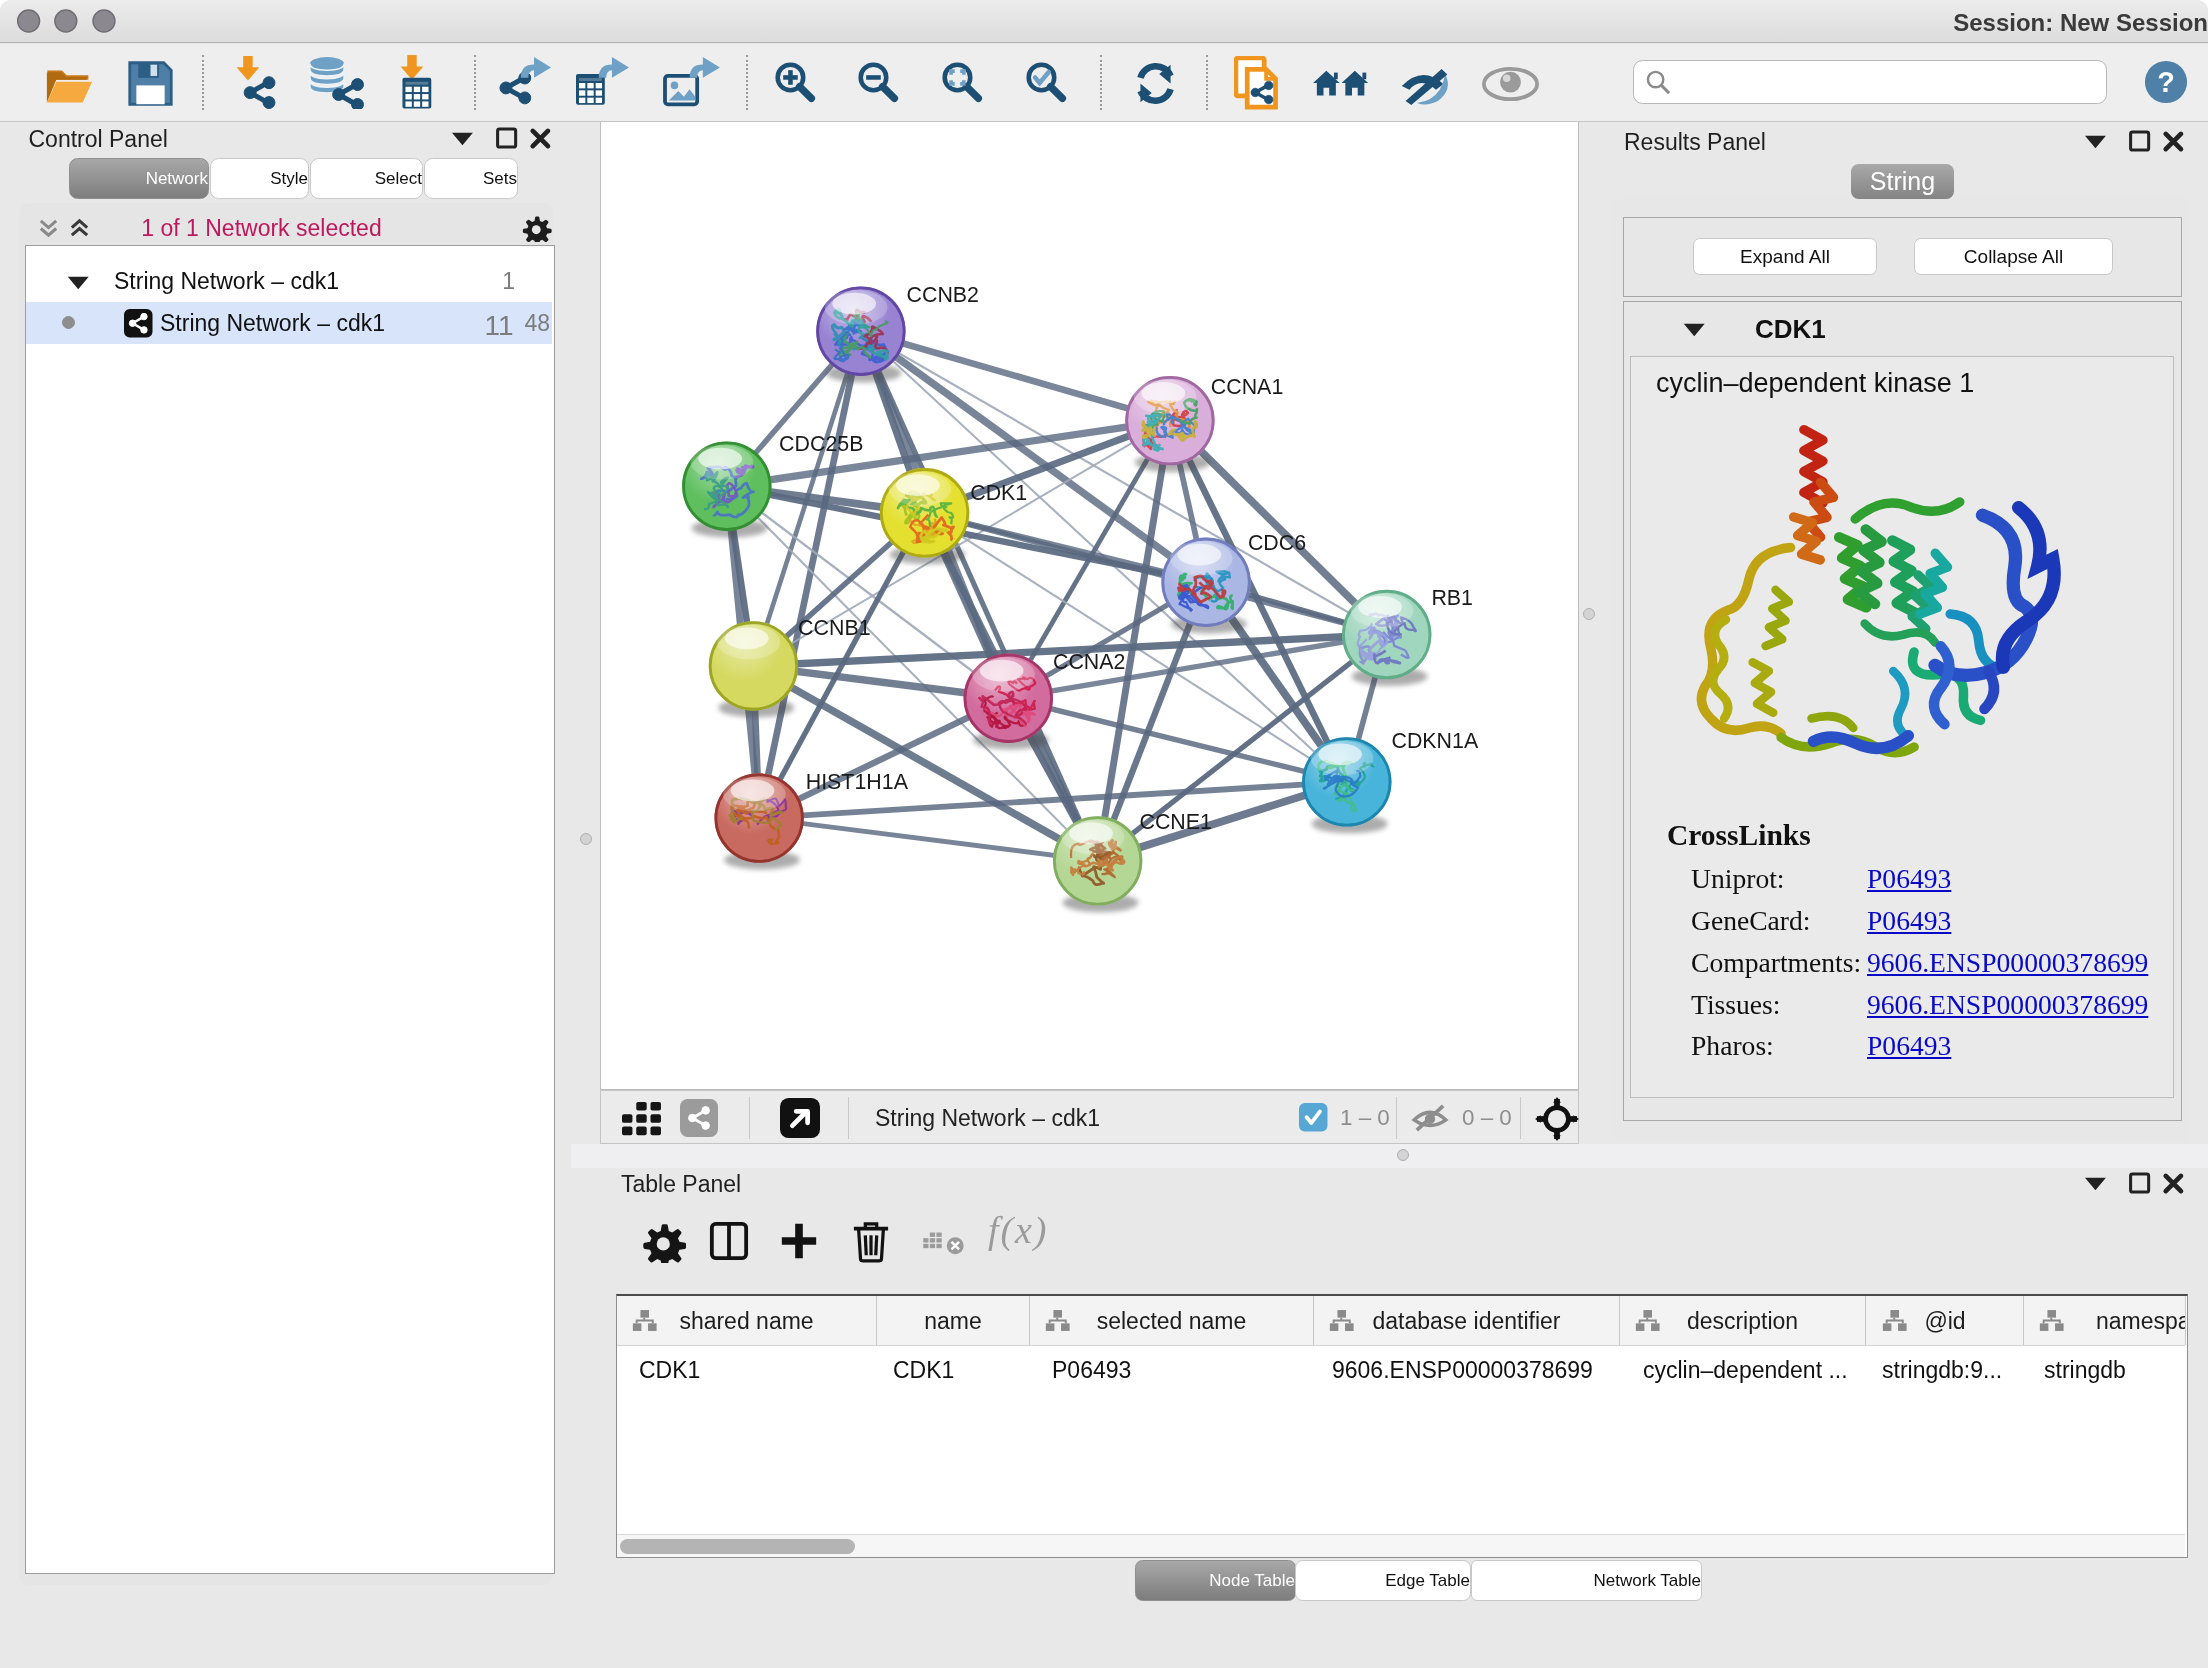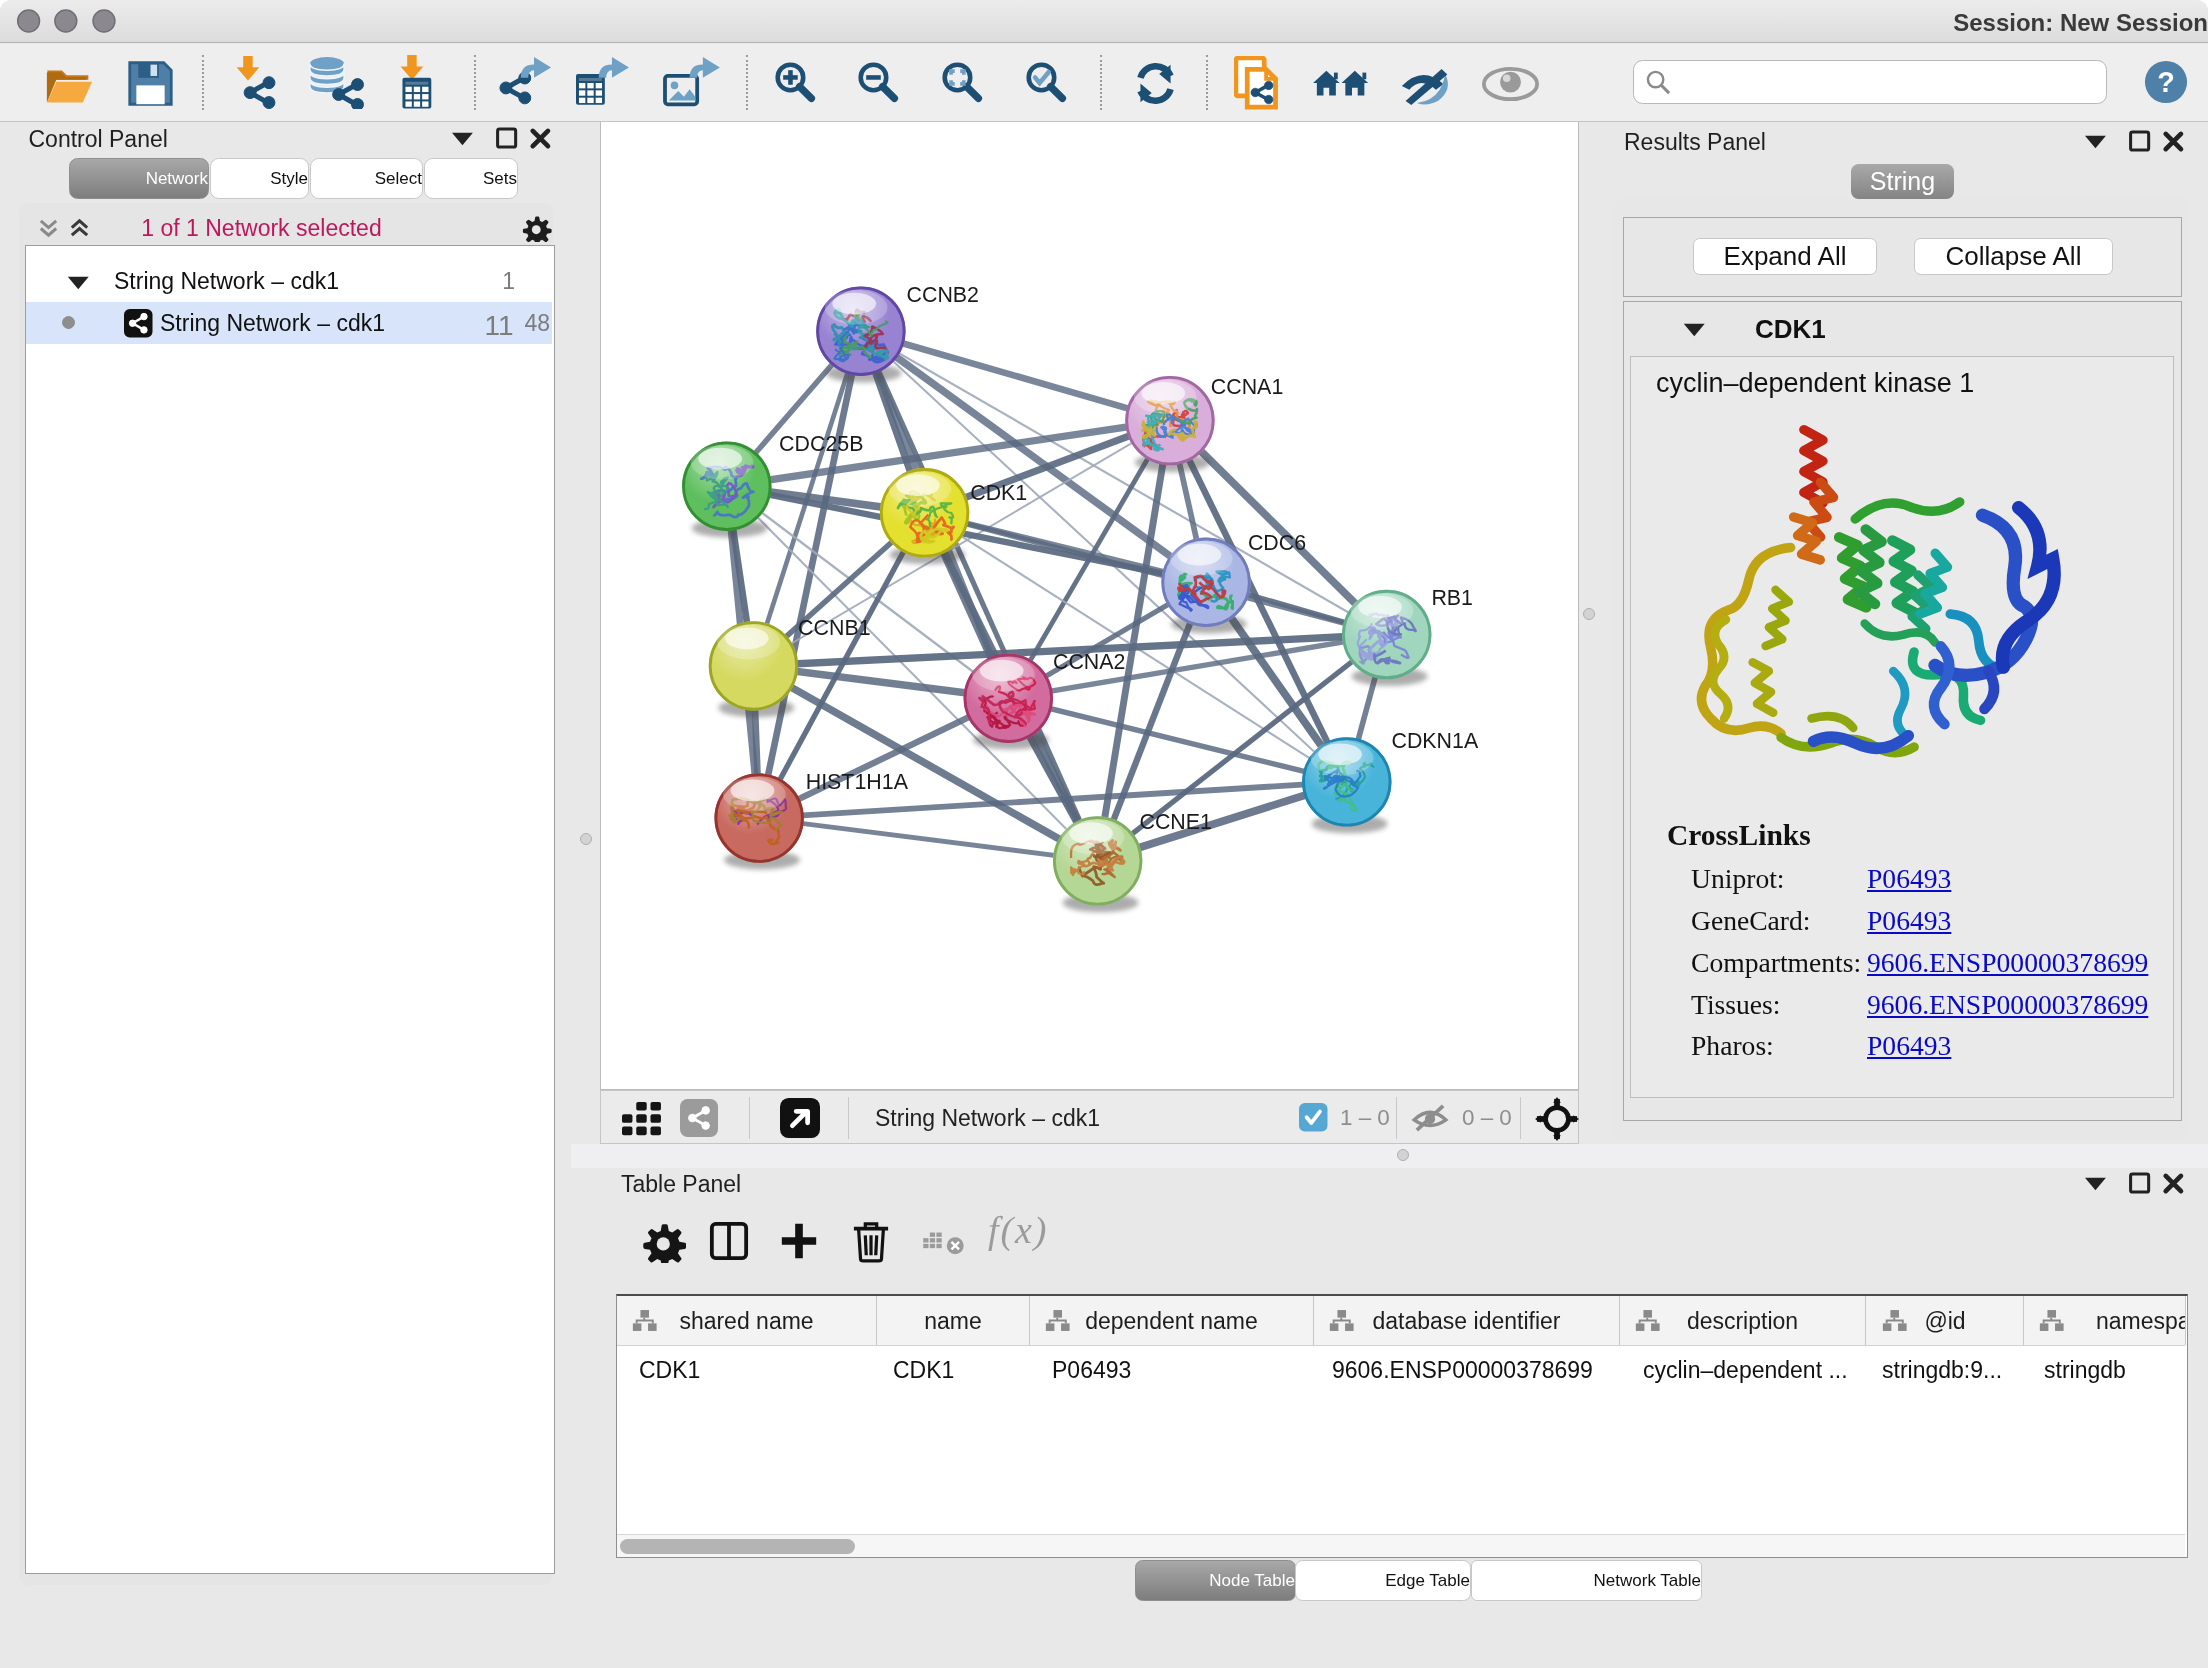--- a/index.html
+++ b/index.html
@@ -25,21 +25,21 @@
 #netbar { position:absolute; left:600px; top:1090px; width:979px; height:54px; background:#ecebec; border:1px solid #c6c4c6; }
 .vsep { position:absolute; top:5.7px; height:42px; width:0; border-left:1.9px solid #c9c7c9; }
 #hdivider { position:absolute; left:571px; top:1144px; width:1638px; height:24px; background:#efeef0; }
 
 #rp-title { position:absolute; left:1624px; top:129px; font-size:23px; color:#1f1f1f; }
 #rp-tab { position:absolute; left:1851px; top:164px; width:103px; height:35px; background:linear-gradient(#a9a9a9,#848484);
   border-radius:7.6px; color:#fff; font-size:25px; text-align:center; line-height:34px; }
 #rp-box { position:absolute; left:1614px; top:198px; width:574px; height:944px; background:#e8e7e8; border-radius:7.6px; }
 #rp-boxa { position:absolute; left:1623px; top:217px; width:559px; height:80px; border:1.9px solid #a8a7a8; background:#e8e7e8; }
 #rp-boxb { position:absolute; left:1623px; top:301px; width:559px; height:820px; border:1.9px solid #a8a7a8; background:#e8e7e8; }
-.btn { position:absolute; background:#fff; border:1px solid #c8c7c8; border-radius:6.7px; font-size:26px; color:#111; text-align:center; }
+.btn { position:absolute; background:#fff; border:1px solid #c8c7c8; border-radius:6.7px; font-size:19px; color:#111; text-align:center; }
 #rp-inner { position:absolute; left:1630px; top:356px; width:544px; height:742px; background:#ebeaeb; border:1px solid #bebdbe; }
 .serif { font-family:"Liberation Serif",serif; }
 .xl-label { position:absolute; font-size:27.6px; color:#111; }
 .xl-link { position:absolute; font-size:27.6px; color:#0909c8; text-decoration:underline; }
 
 #tp-title { position:absolute; left:621px; top:1171px; font-size:23px; color:#1f1f1f; }
 #tp-tools { position:absolute; left:609px; top:1200px; width:1588px; height:88px; background:#e9e8e9; }
 #tp-table { position:absolute; left:616px; top:1294px; width:1572px; height:264px; background:#fff; border:1.9px solid #8f8e8f; border-top:2.9px solid #4c4b4c; }
 #tp-header { position:absolute; left:0; top:0; width:1568px; height:50px; background:#f4f3f4; border-bottom:1.9px solid #d2d1d2; }
 .hcell { position:absolute; top:0; height:49px; border-right:1.9px solid #c9c8c9; }
@@ -864,21 +864,21 @@
       <div class="hcell" style="left:260px;width:153px;overflow:hidden">
           <span class="hlab">name</span>
         </div>
       <div class="hcell" style="left:413px;width:284px;overflow:hidden">
           <span class="hic"><svg width="28.5" height="25" viewBox="0 0 30 26">
               <rect x="11" y="2" width="9" height="8" fill="#8a8a8a"></rect>
               <rect x="3" y="16" width="9" height="8" fill="#8a8a8a"></rect>
               <rect x="19" y="16" width="9" height="8" fill="#8a8a8a"></rect>
               <path d="M15 10 L15 13 M7 16 L7 13 L24 13 L24 16" stroke="#8a8a8a" stroke-width="2" fill="none"></path>
             </svg></span>
-          <span class="hlab">dependent name</span>
+          <span class="hlab">selected name</span>
         </div>
       <div class="hcell" style="left:697px;width:306px;overflow:hidden">
           <span class="hic"><svg width="28.5" height="25" viewBox="0 0 30 26">
               <rect x="11" y="2" width="9" height="8" fill="#8a8a8a"></rect>
               <rect x="3" y="16" width="9" height="8" fill="#8a8a8a"></rect>
               <rect x="19" y="16" width="9" height="8" fill="#8a8a8a"></rect>
               <path d="M15 10 L15 13 M7 16 L7 13 L24 13 L24 16" stroke="#8a8a8a" stroke-width="2" fill="none"></path>
             </svg></span>
           <span class="hlab">database identifier</span>
         </div>

